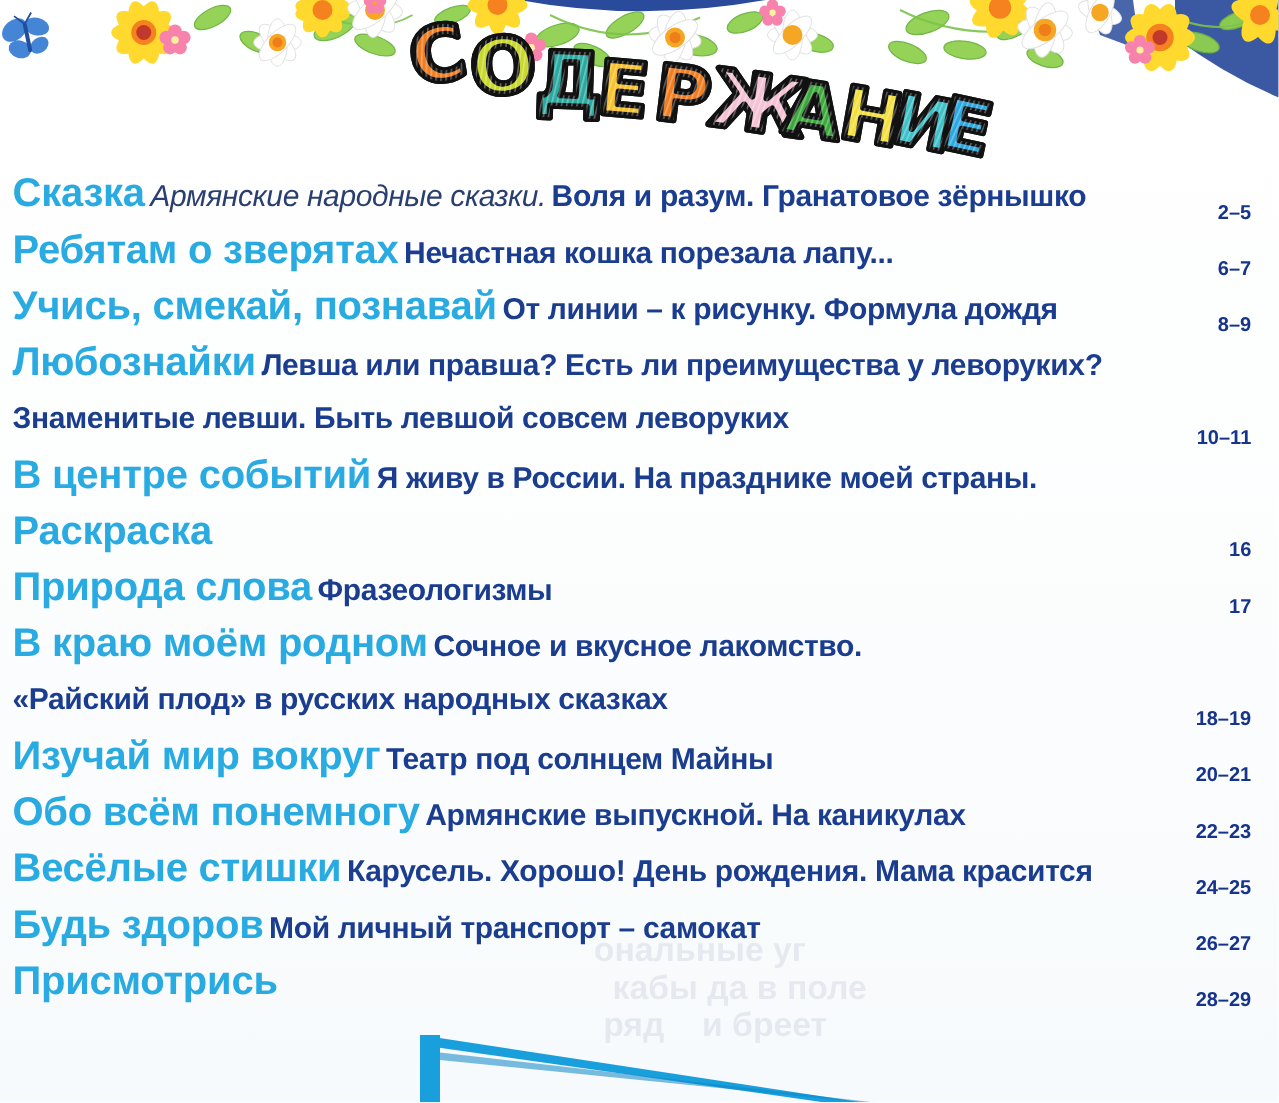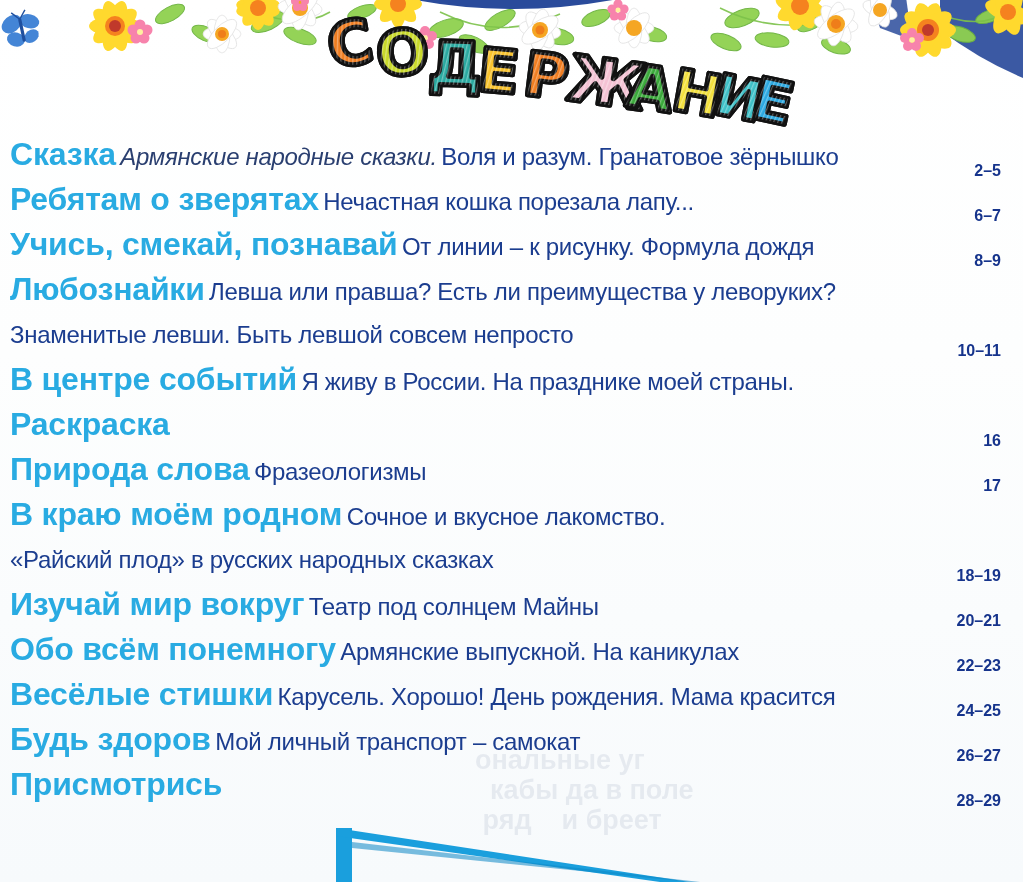--- a/index.html
+++ b/index.html
@@ -61,21 +61,21 @@
     white-space: nowrap;
   }
   .rubric {
     color: #29abe2;
     font-weight: bold;
     font-size: 32px;
     letter-spacing: -0.2px;
   }
   .desc {
     color: #1b3d8f;
-    font-weight: normal;
+    font-weight: bold;
     font-size: 24px;
     letter-spacing: -0.3px;
   }
   .desc.italic {
     font-style: italic;
     font-weight: normal;
     color: #2a3f70;
   }
   .pages {
     position: absolute;
@@ -410,21 +410,21 @@
           </g>
         </g>
     </svg>
   </div>
 
   <div class="toc" id="toc">
       <div class="toc-row"><span class="rubric">Сказка</span> <span class="desc italic">Армянские народные сказки.</span> <span class="desc">Воля и разум. Гранатовое зёрнышко</span><span class="pages">2–5</span></div>
       <div class="toc-row"><span class="rubric">Ребятам о зверятах</span> <span class="desc">Нечастная кошка порезала лапу...</span><span class="pages">6–7</span></div>
       <div class="toc-row"><span class="rubric">Учись, смекай, познавай</span> <span class="desc">От линии – к рисунку. Формула дождя</span><span class="pages">8–9</span></div>
       <div class="toc-row"><span class="rubric">Любознайки</span> <span class="desc">Левша или правша? Есть ли преимущества у леворуких?</span></div>
-      <div class="toc-row"><span class="desc">Знаменитые левши. Быть левшой совсем непросто</span><span class="pages">10–11</span></div>
+      <div class="toc-row"><span class="desc">Знаменитые левши. Быть левшой совсем леворуких</span><span class="pages">10–11</span></div>
       <div class="toc-row"><span class="rubric">В центре событий</span> <span class="desc">Я живу в России. На празднике моей страны.</span></div>
       <div class="toc-row"><span class="rubric">Раскраска</span> <span class="pages">16</span></div>
       <div class="toc-row"><span class="rubric">Природа слова</span> <span class="desc">Фразеологизмы</span><span class="pages">17</span></div>
       <div class="toc-row"><span class="rubric">В краю моём родном</span> <span class="desc">Сочное и вкусное лакомство.</span></div>
       <div class="toc-row"><span class="desc">«Райский плод» в русских народных сказках</span><span class="pages">18–19</span></div>
       <div class="toc-row"><span class="rubric">Изучай мир вокруг</span> <span class="desc">Театр под солнцем Майны</span><span class="pages">20–21</span></div>
       <div class="toc-row"><span class="rubric">Обо всём понемногу</span> <span class="desc">Армянские выпускной. На каникулах</span><span class="pages">22–23</span></div>
       <div class="toc-row"><span class="rubric">Весёлые стишки</span> <span class="desc">Карусель. Хорошо! День рождения. Мама красится</span><span class="pages">24–25</span></div>
       <div class="toc-row"><span class="rubric">Будь здоров</span> <span class="desc">Мой личный транспорт – самокат</span><span class="pages">26–27</span></div>
       <div class="toc-row"><span class="rubric">Присмотрись</span> <span class="pages">28–29</span></div>

